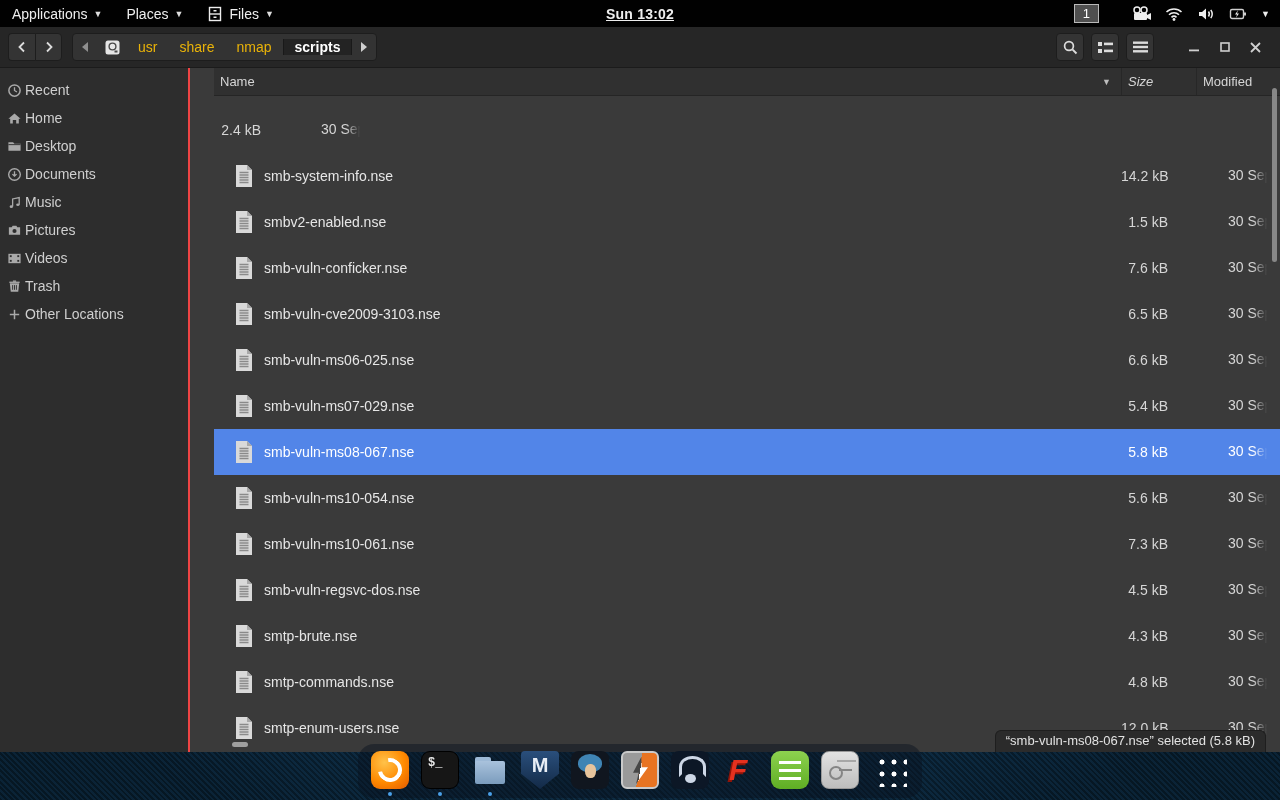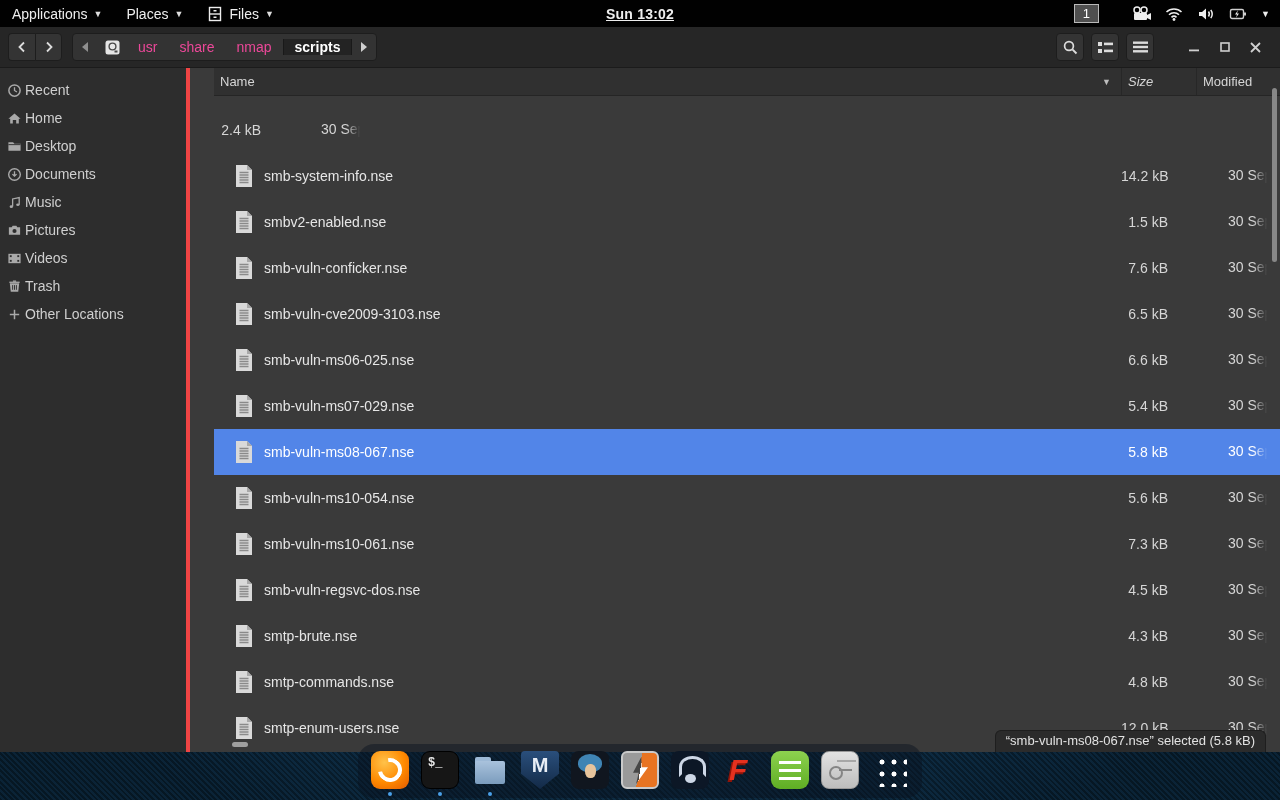--- a/index.html
+++ b/index.html
@@ -36,31 +36,31 @@
     display:flex; align-items:center; justify-content:center; color:#dcdcdc; }
   .navgroup { display:flex; }
   .navgroup .btn { width:27px; }
   .navgroup .btn:first-child { border-radius:4px 0 0 4px; border-right:none; }
   .navgroup .btn:last-child { border-radius:0 4px 4px 0; }
   .pathbar { display:flex; margin-left:10px; background:#333; border:1px solid #1d1d1d;
     border-radius:4px; height:28px; align-items:stretch; overflow:hidden; }
   .pathbar > * { display:flex; align-items:center; }
   .path-arrow { width:24px; justify-content:center; color:#8f8f8f; }
   .path-root { width:30px; justify-content:center; }
-  .crumb { padding:0 11px; color:#ec4899; font-size:14px; align-items:center; display:flex; }
+  .crumb { padding:0 11px; color:#eab308; font-size:14px; align-items:center; display:flex; }
   .crumb.active { background:#232323; border-left:1px solid #191919; border-right:1px solid #191919;
     color:#fff; font-weight:bold; }
   .hdr-right { margin-left:auto; display:flex; align-items:center; gap:7px; }
   .hdr-right .btn { width:28px; border-radius:4px; }
   .winctl { display:flex; align-items:center; gap:10px; margin-left:22px; padding-right:6px; color:#cfcfcf; }
   .winctl > div { width:21px; height:21px; display:flex; align-items:center; justify-content:center; }
 
   
   .content { flex:1; display:flex; min-height:0; }
-  .sidebar { width:190px; background:#2d2d2d; border-right:4px solid #ef4444;
+  .sidebar { width:190px; background:#2d2d2d; border-right:2px solid #ef4444;
     padding-top:8px; flex:none; color:#cfcfcf; }
   .side-item { height:28px; display:flex; align-items:center; padding-left:6px; font-size:14px; gap:2px; }
   .side-icon { width:17px; height:16px; color:#a9a9a9; display:flex; align-items:center; justify-content:center; flex:none; }
 
   .main { flex:1; position:relative; display:flex; flex-direction:column; min-width:0;margin-left:24px; }
   .colheaders { height:28px; background:#303030; border-bottom:1px solid #252525;
     display:flex; font-size:13px; color:#d6d6d6; flex:none; }
   .ch { display:flex; align-items:center; padding-left:6px; }
   .ch-name { flex:1; }
   .ch-name .sort { margin-left:auto; margin-right:10px; font-size:9px; color:#bdbdbd; }

